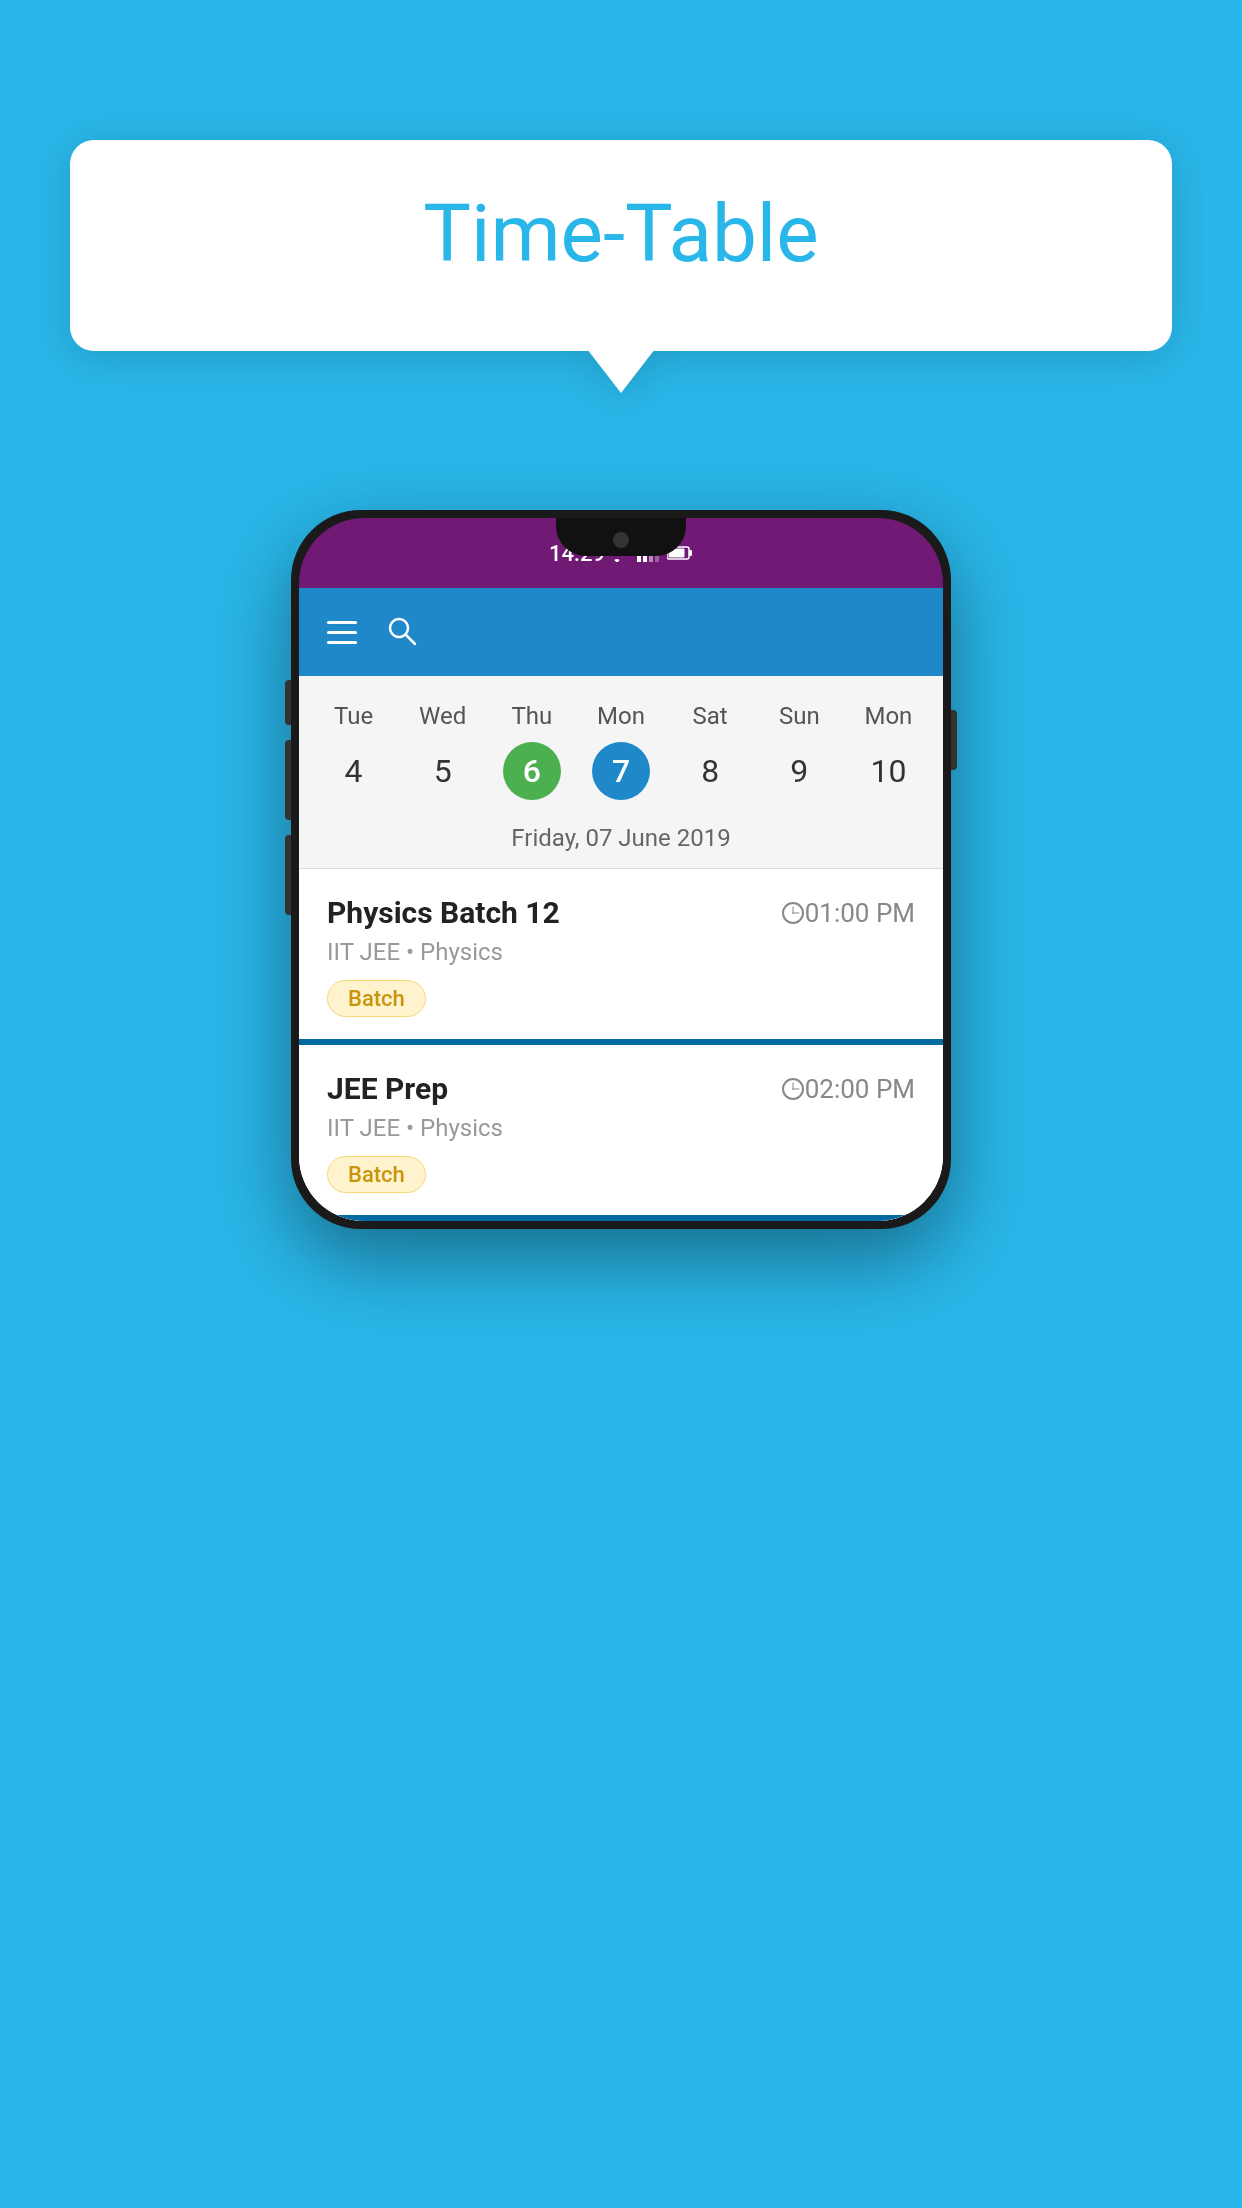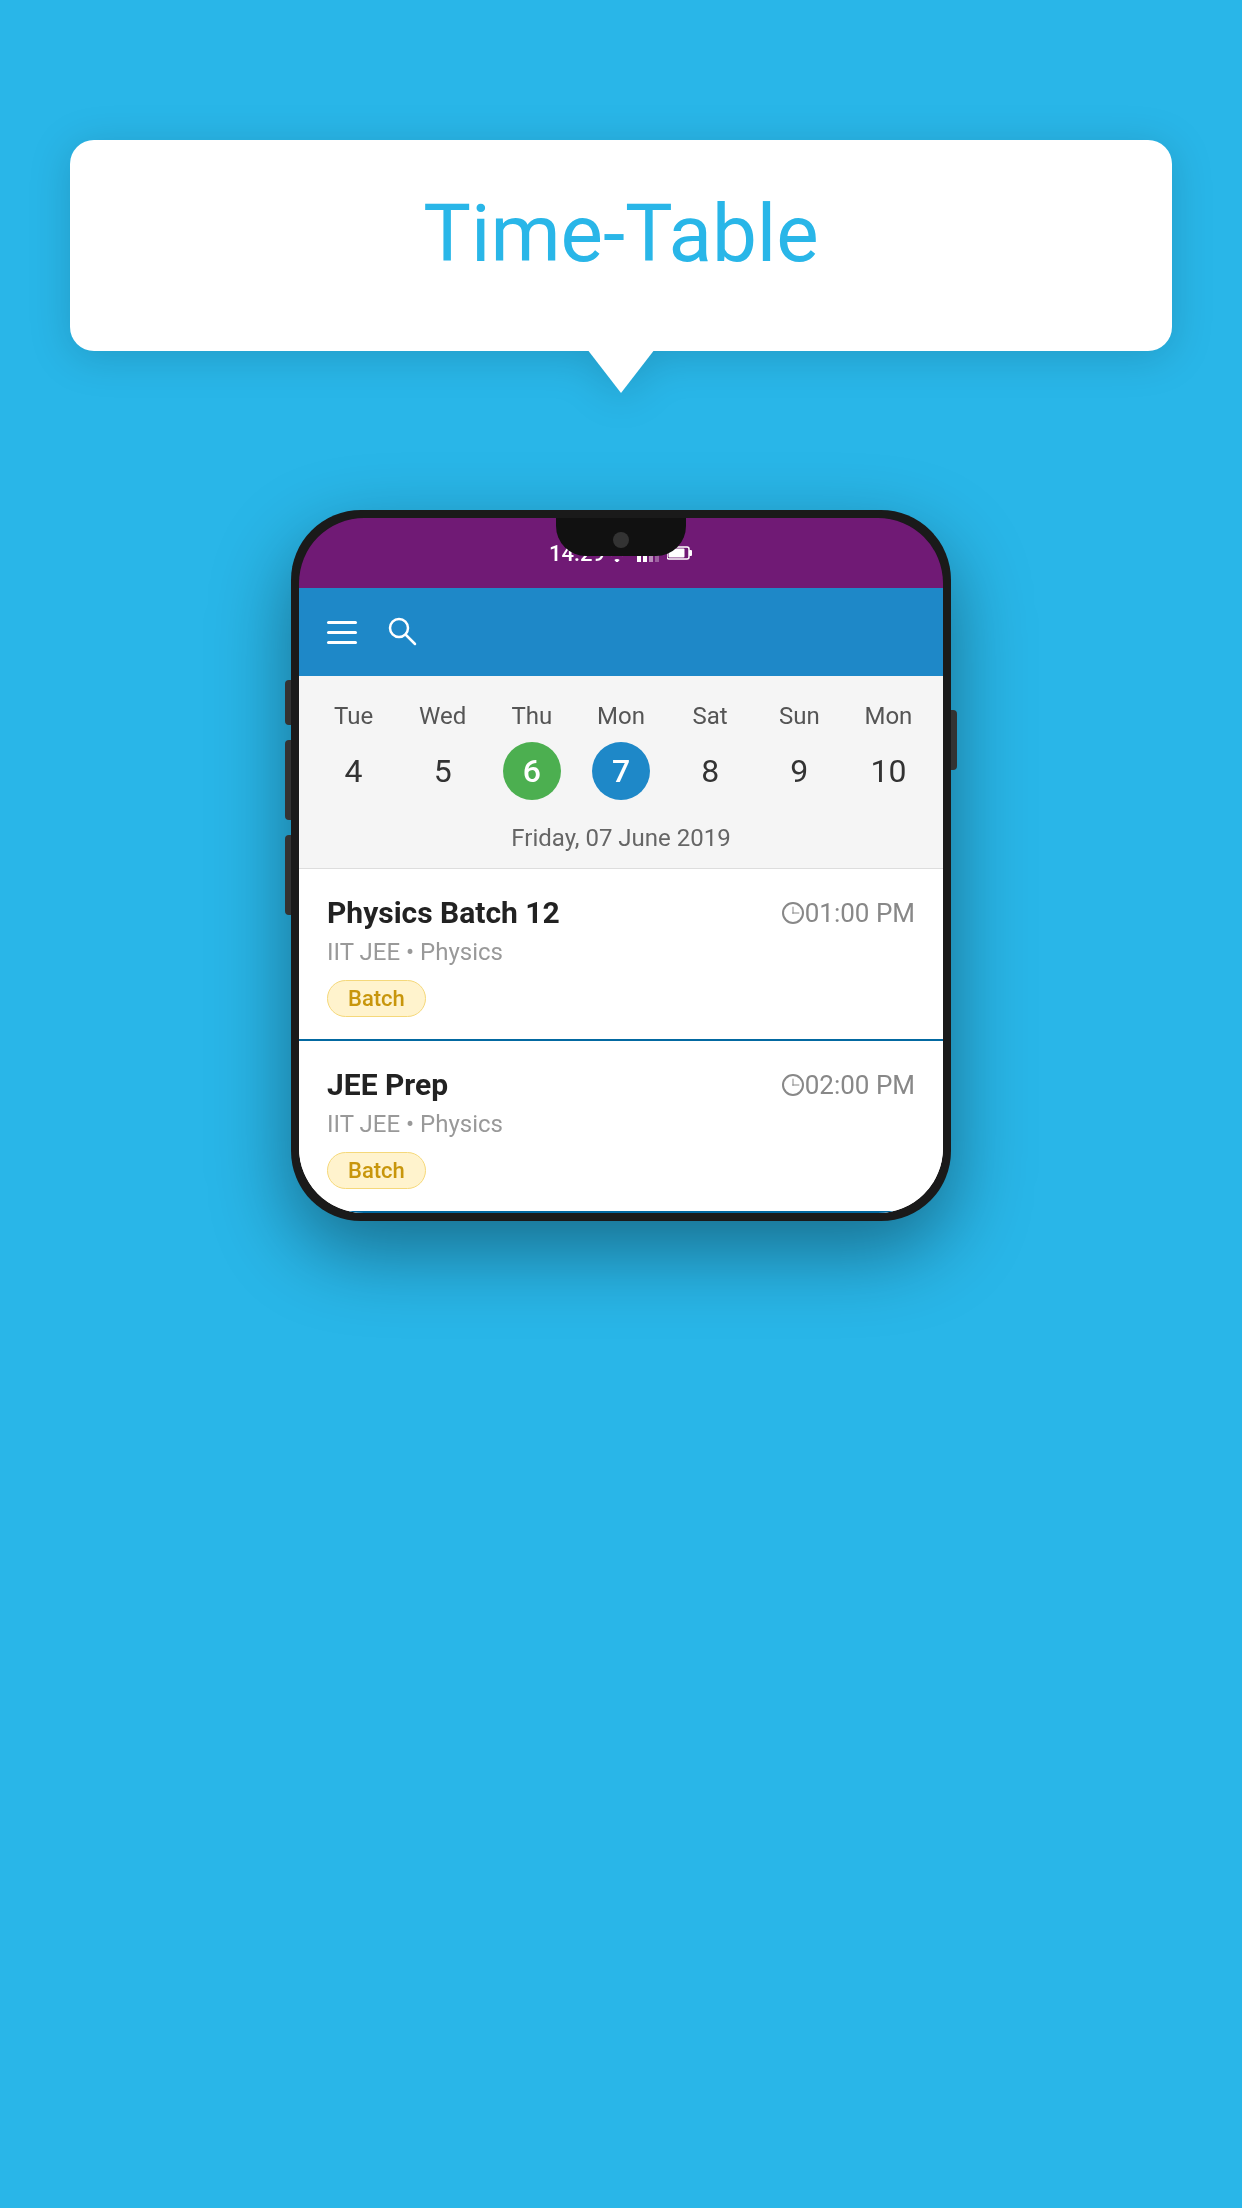--- a/index.html
+++ b/index.html
@@ -233,21 +233,21 @@
     }
 
     
     .schedule-content {
       background: white;
       overflow: hidden;
     }
 
     .schedule-item {
       padding: 26px 28px 22px;
-      border-bottom: 2px solid #0369a1;
+      border-bottom: 6px solid #0369a1;
       background: white;
     }
 
     .schedule-item-header {
       display: flex;
       justify-content: space-between;
       align-items: center;
       margin-bottom: 8px;
     }
 

